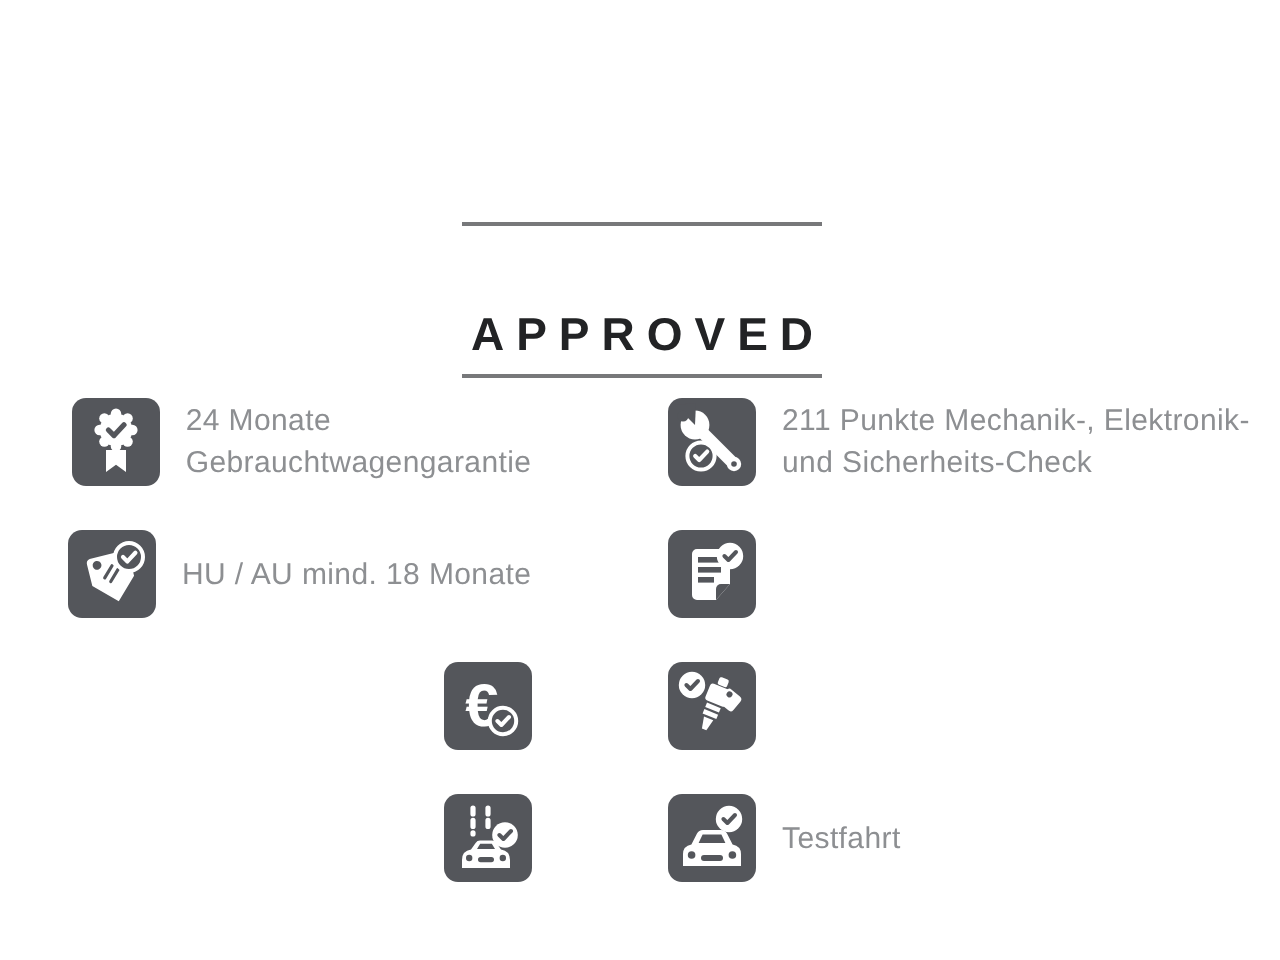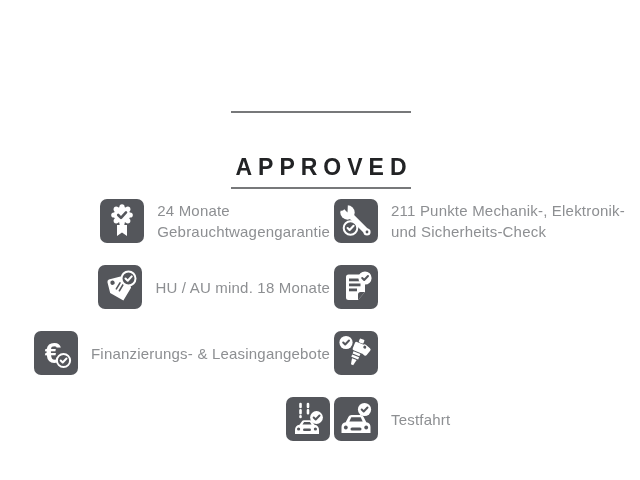--- a/index.html
+++ b/index.html
@@ -73,21 +73,20 @@
     <span class="feature-label">HU / AU mind. 18 Monate</span>
   </div>
 
   <div class="feature-item">
     <svg class="tile" viewBox="0 0 44 44">
       <rect width="44" height="44" rx="7" fill="#54565b"></rect>
       <text x="19" y="32" font-family="Liberation Sans, sans-serif" font-size="30" font-weight="bold" fill="#ffffff" text-anchor="middle">€</text>
       <circle cx="29.5" cy="29.5" r="6.6" fill="#54565b" stroke="#ffffff" stroke-width="2"></circle>
       <path d="M26.7 29.5 l2 2 3.8 -4" fill="none" stroke="#ffffff" stroke-width="2" stroke-linecap="round" stroke-linejoin="round"></path>
     </svg>
-    <span class="feature-label">Finanzierungs- &amp; Leasingangebote</span>
   </div>
 
   <div class="feature-item">
     <svg class="tile" viewBox="0 0 44 44">
       <rect width="44" height="44" rx="7" fill="#54565b"></rect>
       <g stroke="#ffffff" stroke-width="2.6" stroke-dasharray="3 3.2" stroke-linecap="round">
         <line x1="14.5" y1="7" x2="14.5" y2="20"></line>
         <line x1="22" y1="7" x2="22" y2="18"></line>
       </g>
       <path d="M9 37 v-4 q0 -4.5 4.5 -5.2 l2.3 -3.3 q0.8 -1.2 2.2 -1.2 h6 q1.4 0 2.2 1.2 l2.3 3.3 Q33 28.5 33 33 v4 z" fill="#ffffff"></path>

